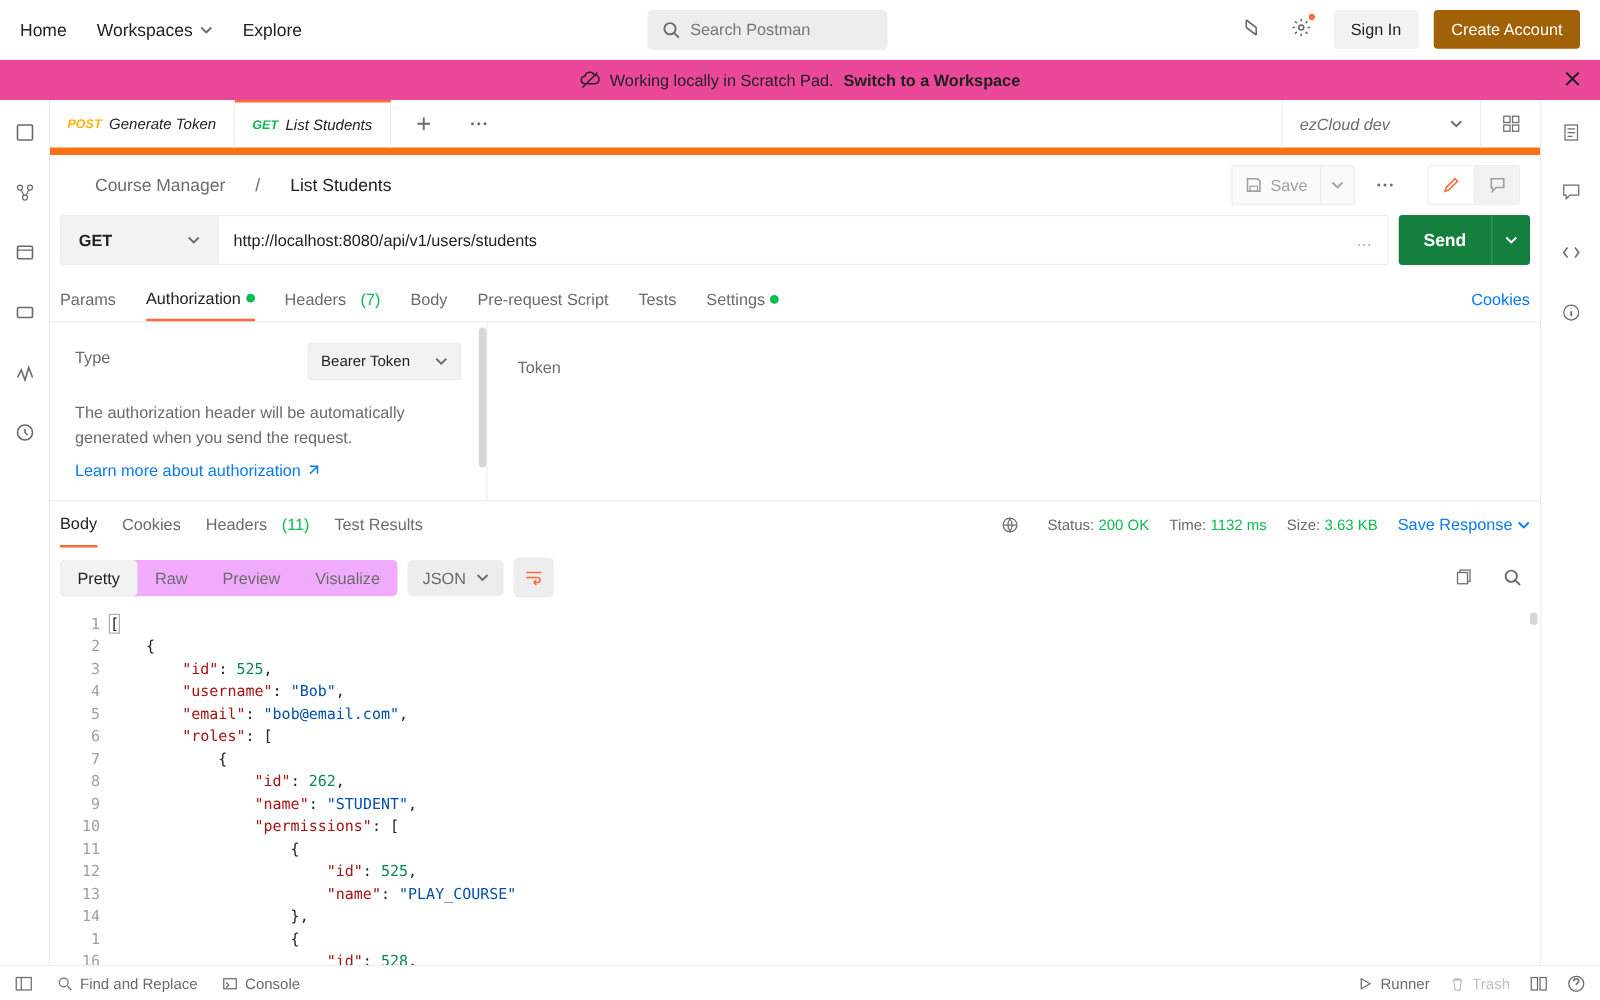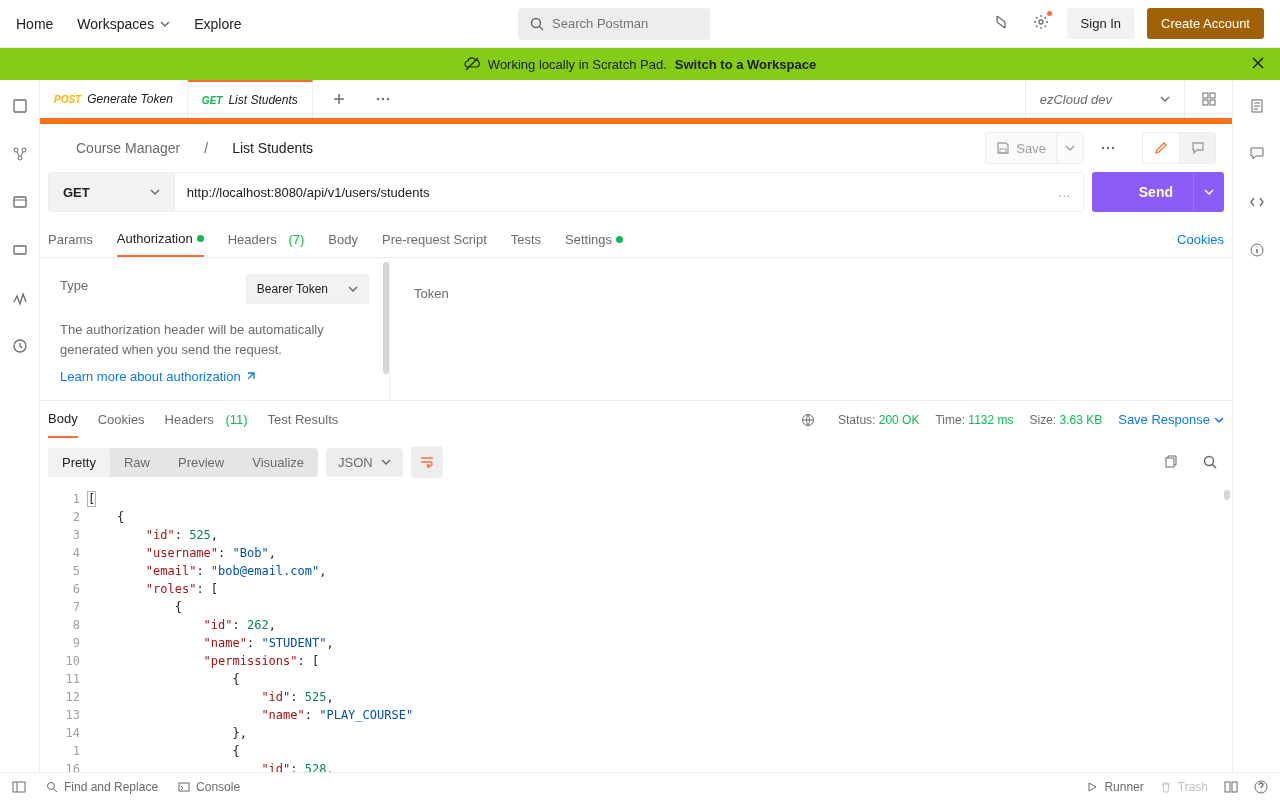--- a/index.html
+++ b/index.html
@@ -11,21 +11,21 @@
 .nav-dropdown { display: flex; align-items: center; gap: 6px; }
 .search-box { margin-left: auto; margin-right: auto; width: 192px; height: 32px; background: #ededed; border-radius: 4px; display: flex; align-items: center; padding: 0 12px; gap: 8px; }
 .search-box input { background: none; border: none; outline: none; font-size: 13px; color: #6b6b6b; width: 100%; }
 .nav-right { display: flex; align-items: flex-start; gap: 12px; margin-left: 0; }
 .icon-btn { width: 28px; height: 28px; display: flex; align-items: center; justify-content: center; cursor: pointer; color: #6b6b6b; position: relative; }
 .notif-dot { position: absolute; top: 2px; right: 2px; width: 7px; height: 7px; background: #ff6c37; border-radius: 50%; border: 1px solid #fff; }
 .btn-signin { padding: 8px 14px; background: #f2f2f2; border-radius: 3px; font-size: 13px; font-weight: 500; cursor: pointer; }
 .btn-create { padding: 8px 14px; background: #a16207; color: #fff; border-radius: 3px; font-size: 13px; font-weight: 500; cursor: pointer; }
 
 
-.banner { height: 32px; background: #84cc16; display: flex; align-items: center; justify-content: center; gap: 8px; font-size: 13px; position: relative; }
+.banner { height: 32px; background: #ec4899; display: flex; align-items: center; justify-content: center; gap: 8px; font-size: 13px; position: relative; }
 .banner-link { font-weight: 600; color: #212121; cursor: pointer; }
 .banner-close { position: absolute; right: 16px; cursor: pointer; }
 
 
 .main-area { display: flex; flex: 1; min-height: 0; }
 .left-rail { width: 40px; border-right: 1px solid #ededed; display: flex; flex-direction: column; align-items: center; padding-top: 12px; gap: 20px; }
 .right-rail { width: 48px; border-left: 1px solid #ededed; display: flex; flex-direction: column; align-items: center; padding-top: 12px; gap: 20px; }
 .content { flex: 1; display: flex; flex-direction: column; min-width: 0; }
 
 
@@ -50,21 +50,21 @@
 .mode-group { display: flex; border: 1px solid #ededed; border-radius: 3px; height: 32px; margin-left: 10px; }
 .mode-btn { width: 36px; display: flex; align-items: center; justify-content: center; color: #ff6c37; cursor: pointer; }
 .mode-btn.inactive { color: #a0a0a0; border-left: 1px solid #ededed; background: #f2f2f2; }
 
 
 .url-row { display: flex; align-items: stretch; padding: 0 8px; height: 40px; gap: 0; margin-bottom: 10px; }
 .method-dd { display: flex; align-items: center; padding: 0 14px; background: #f2f2f2; border: 1px solid #ededed; border-radius: 3px 0 0 3px; gap: 60px; font-weight: 600; font-size: 13px; cursor: pointer; }
 .url-input-wrap { flex: 1; border: 1px solid #ededed; border-left: none; border-radius: 0 3px 3px 0; display: flex; align-items: center; padding: 0 12px; }
 .url-input { border: none; outline: none; width: 100%; font-size: 13px; color: #212121; }
 .url-ellipsis { color: #a0a0a0; }
-.send-group { display: flex; align-items: stretch; margin-left: 8px; background: #8b5cf6; border-radius: 3px; padding-left: 27px; }
+.send-group { display: flex; align-items: stretch; margin-left: 8px; background: #15803d; border-radius: 3px; }
 .send-btn { display: flex; align-items: center; padding: 0 20px; color: #fff; font-weight: 600; font-size: 14px; cursor: pointer; }
 .send-dd { display: flex; align-items: center; padding: 0 10px; color: #fff; cursor: pointer; border-left: 1px solid rgba(255,255,255,0.15); }
 
 
 .req-tabs { display: flex; align-items: center; padding: 0 8px; height: 36px; gap: 24px; border-bottom: 1px solid #ededed; font-size: 13px; }
 .req-tab { color: #6b6b6b; cursor: pointer; display: flex; align-items: center; gap: 4px; height: 100%; }
 .req-tab.active { color: #212121; border-bottom: 2px solid #ff6c37; }
 .dot-green { width: 7px; height: 7px; background: #0cbb52; border-radius: 50%; display: inline-block; }
 .count { color: #0cbb52; }
 .cookies-link { margin-left: auto; color: #097bed; cursor: pointer; }
@@ -84,21 +84,21 @@
 
 .resp-tabs { display: flex; align-items: center; padding: 0 8px; height: 38px; border-top: 1px solid #ededed; gap: 20px; font-size: 13px; }
 .resp-tab { color: #6b6b6b; cursor: pointer; display: flex; align-items: center; gap: 4px; height: 100%; }
 .resp-tab.active { color: #212121; border-bottom: 2px solid #ff6c37; }
 .resp-meta { margin-left: auto; display: flex; align-items: center; gap: 16px; color: #6b6b6b; font-size: 12px; }
 .meta-val { color: #0cbb52; }
 .save-resp { color: #097bed; cursor: pointer; display: flex; align-items: center; gap: 4px; font-size: 13px; }
 
 
 .view-row { display: flex; align-items: center; padding: 8px; gap: 8px; }
-.view-pill { display: flex; background: #e5e5e5; border-radius: 4px; }
+.view-pill { display: flex; background: #f0abfc; border-radius: 4px; }
 .view-opt { padding: 7px 14px; font-size: 13px; color: #6b6b6b; cursor: pointer; }
 .view-opt.active { background: #f2f2f2; color: #212121; font-weight: 500; border-radius: 4px; }
 .fmt-dd { display: flex; align-items: center; gap: 8px; padding: 7px 12px; background: #ededed; border-radius: 4px; font-size: 13px; color: #6b6b6b; cursor: pointer; }
 .wrap-btn { width: 32px; height: 32px; background: #ededed; border-radius: 4px; display: flex; align-items: center; justify-content: center; cursor: pointer; color: #ff6c37; }
 .view-right { margin-left: auto; display: flex; align-items: center; gap: 12px; color: #6b6b6b; }
 
 
 .code-area { flex: 1; overflow: hidden; display: flex; font-family: "SF Mono", Menlo, Monaco, Consolas, monospace; font-size: 12px; position: relative; }
 .code-scrollbar { position: absolute; right: 2px; top: 4px; width: 6px; height: 10px; background: #d6d6d6; border-radius: 3px; }
 .gutter { width: 48px; text-align: right; padding: 4px 8px 4px 0; color: #a0a0a0; line-height: 18px; }

